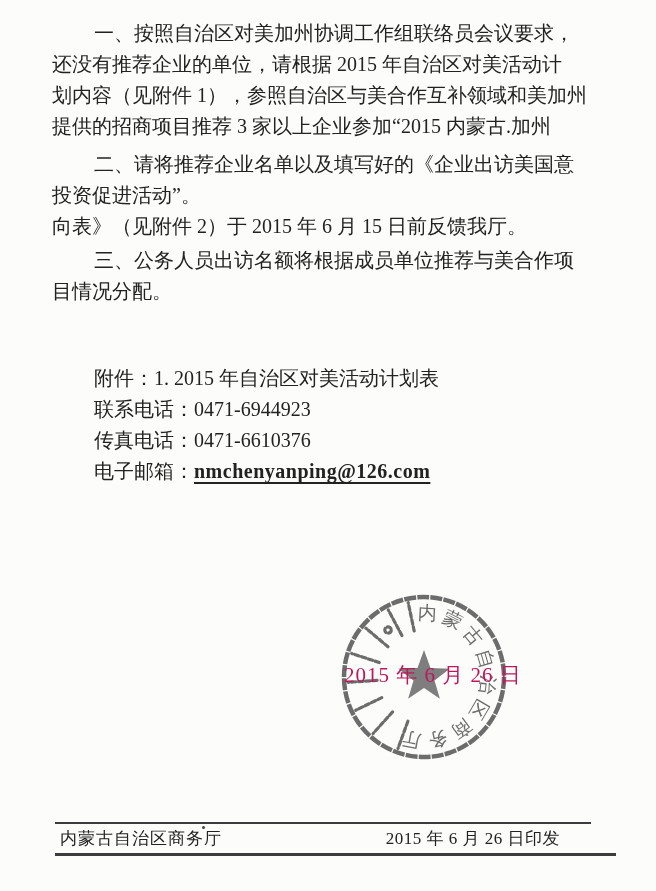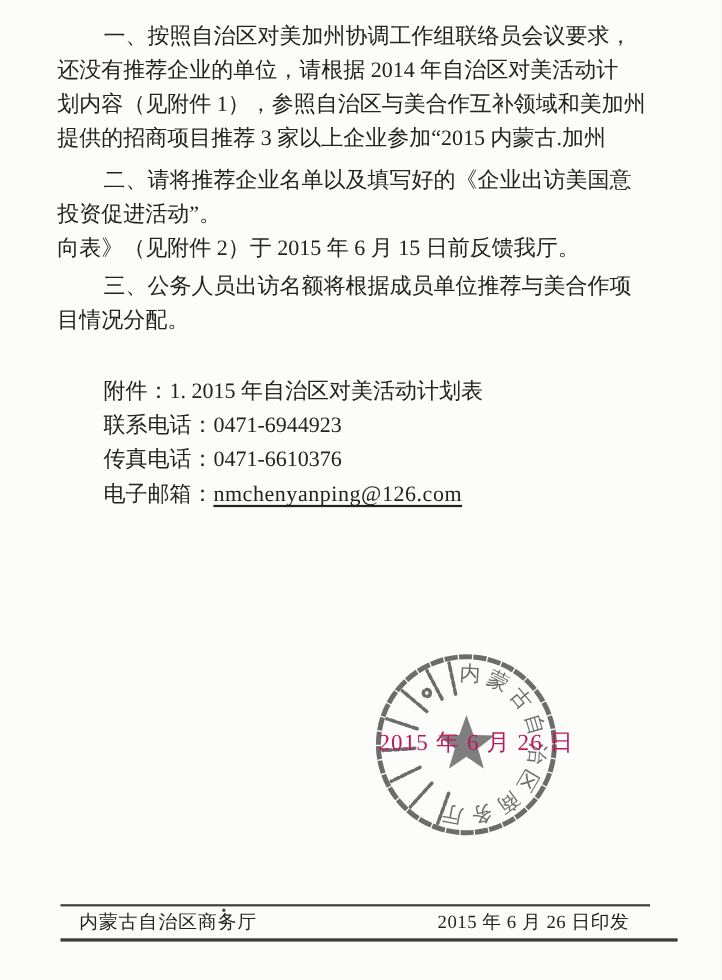--- a/index.html
+++ b/index.html
@@ -23,20 +23,21 @@
     position:absolute;
     left:52px;top:18px;width:580px;
     font-size:20px;line-height:31px;
     z-index:2;
   }
   .line{white-space:nowrap;height:31px;}
   .email{
     text-decoration:underline;
     text-underline-offset:4px;
     letter-spacing:.5px;
+    font-weight:bold;
   }
   
   .seal{
     position:absolute;left:336px;top:589px;
     z-index:1;opacity:.82;
   }
   .seal-ring{fill:none;stroke:var(--seal);stroke-width:4.5;stroke-dasharray:12 1.2;}
   .seal-star{fill:var(--seal);opacity:.88;}
   .seal-char{
     font-size:19px;fill:var(--seal);
@@ -47,47 +48,47 @@
   .seal-date{
     position:absolute;left:344px;top:661px;
     font-size:21px;white-space:nowrap;letter-spacing:1px;
     color:#be185d;z-index:3;
   }
   
   .footer-rule{position:absolute;background:var(--rule);z-index:2;}
   .rule-top{left:55px;top:822px;width:536px;height:2px;}
   .rule-bottom{left:55px;top:853px;width:561px;height:2.5px;}
   .footer-row{
-    position:absolute;left:72px;top:827px;width:500px;
+    position:absolute;left:60px;top:827px;width:500px;
     display:flex;justify-content:space-between;align-items:center;
     font-size:17px;line-height:24px;white-space:nowrap;z-index:2;
   }
   .footer-left{letter-spacing:1px;}
   .footer-right{letter-spacing:.5px;}
   .scan-dot{
     position:absolute;left:202px;top:826px;width:3px;height:3px;
     background:#444;border-radius:50%;z-index:2;
   }
 </style>
 </head>
 <body>
 
 <div class="page">
 
   <div class="doc-body">
       <div class="line" style="padding-left: 42px;"><span>一、按照自治区对美加州协调工作组联络员会议要求，</span></div>
-      <div class="line"><span>还没有推荐企业的单位，请根据 2014 年自治区对美活动计</span></div>
+      <div class="line"><span>还没有推荐企业的单位，请根据 2015 年自治区对美活动计</span></div>
       <div class="line"><span>划内容（见附件 1），参照自治区与美合作互补领域和美加州</span></div>
       <div class="line"><span>提供的招商项目推荐 3 家以上企业参加“2015 内蒙古.加州</span></div>
       <div class="line" style="margin-top: 7px; padding-left: 42px;"><span>二、请将推荐企业名单以及填写好的《企业出访美国意</span></div>
       <div class="line"><span>投资促进活动”。</span></div>
       <div class="line"><span>向表》（见附件 2）于 2015 年 6 月 15 日前反馈我厅。</span></div>
       <div class="line" style="margin-top: 3px; padding-left: 42px;"><span>三、公务人员出访名额将根据成员单位推荐与美合作项</span></div>
       <div class="line"><span>目情况分配。</span></div>
-      <div class="line" style="margin-top: 34px; padding-left: 42px;"><span>附件：1. 2015 年自治区对美活动计划表</span></div>
+      <div class="line" style="margin-top: 56px; padding-left: 42px;"><span>附件：1. 2015 年自治区对美活动计划表</span></div>
       <div class="line" style="padding-left: 42px;"><span>联系电话：0471-6944923</span></div>
       <div class="line" style="padding-left: 42px; font-family: Liberation Serif, serif;"><span>传真电话：0471-6610376</span></div>
       <div class="line" style="padding-left: 42px;"><span>电子邮箱：</span><span class="email">nmchenyanping@126.com</span></div>
     </div>
 
   <svg class="seal" width="176" height="176" viewBox="0 0 176 176">
     <circle class="seal-ring" cx="88" cy="88" r="80"></circle>
     <polygon class="seal-star" points="88,61 94.5,79.1 113.7,79.7 98.5,91.4 103.9,109.8 88,99 72.1,109.8 77.5,91.4 62.3,79.7 81.5,79.1"></polygon>
     <g id="seal-arc">
         <text x="91.3" y="24.1" transform="rotate(3.0 91.3 24.1)" class="seal-char">内</text>

